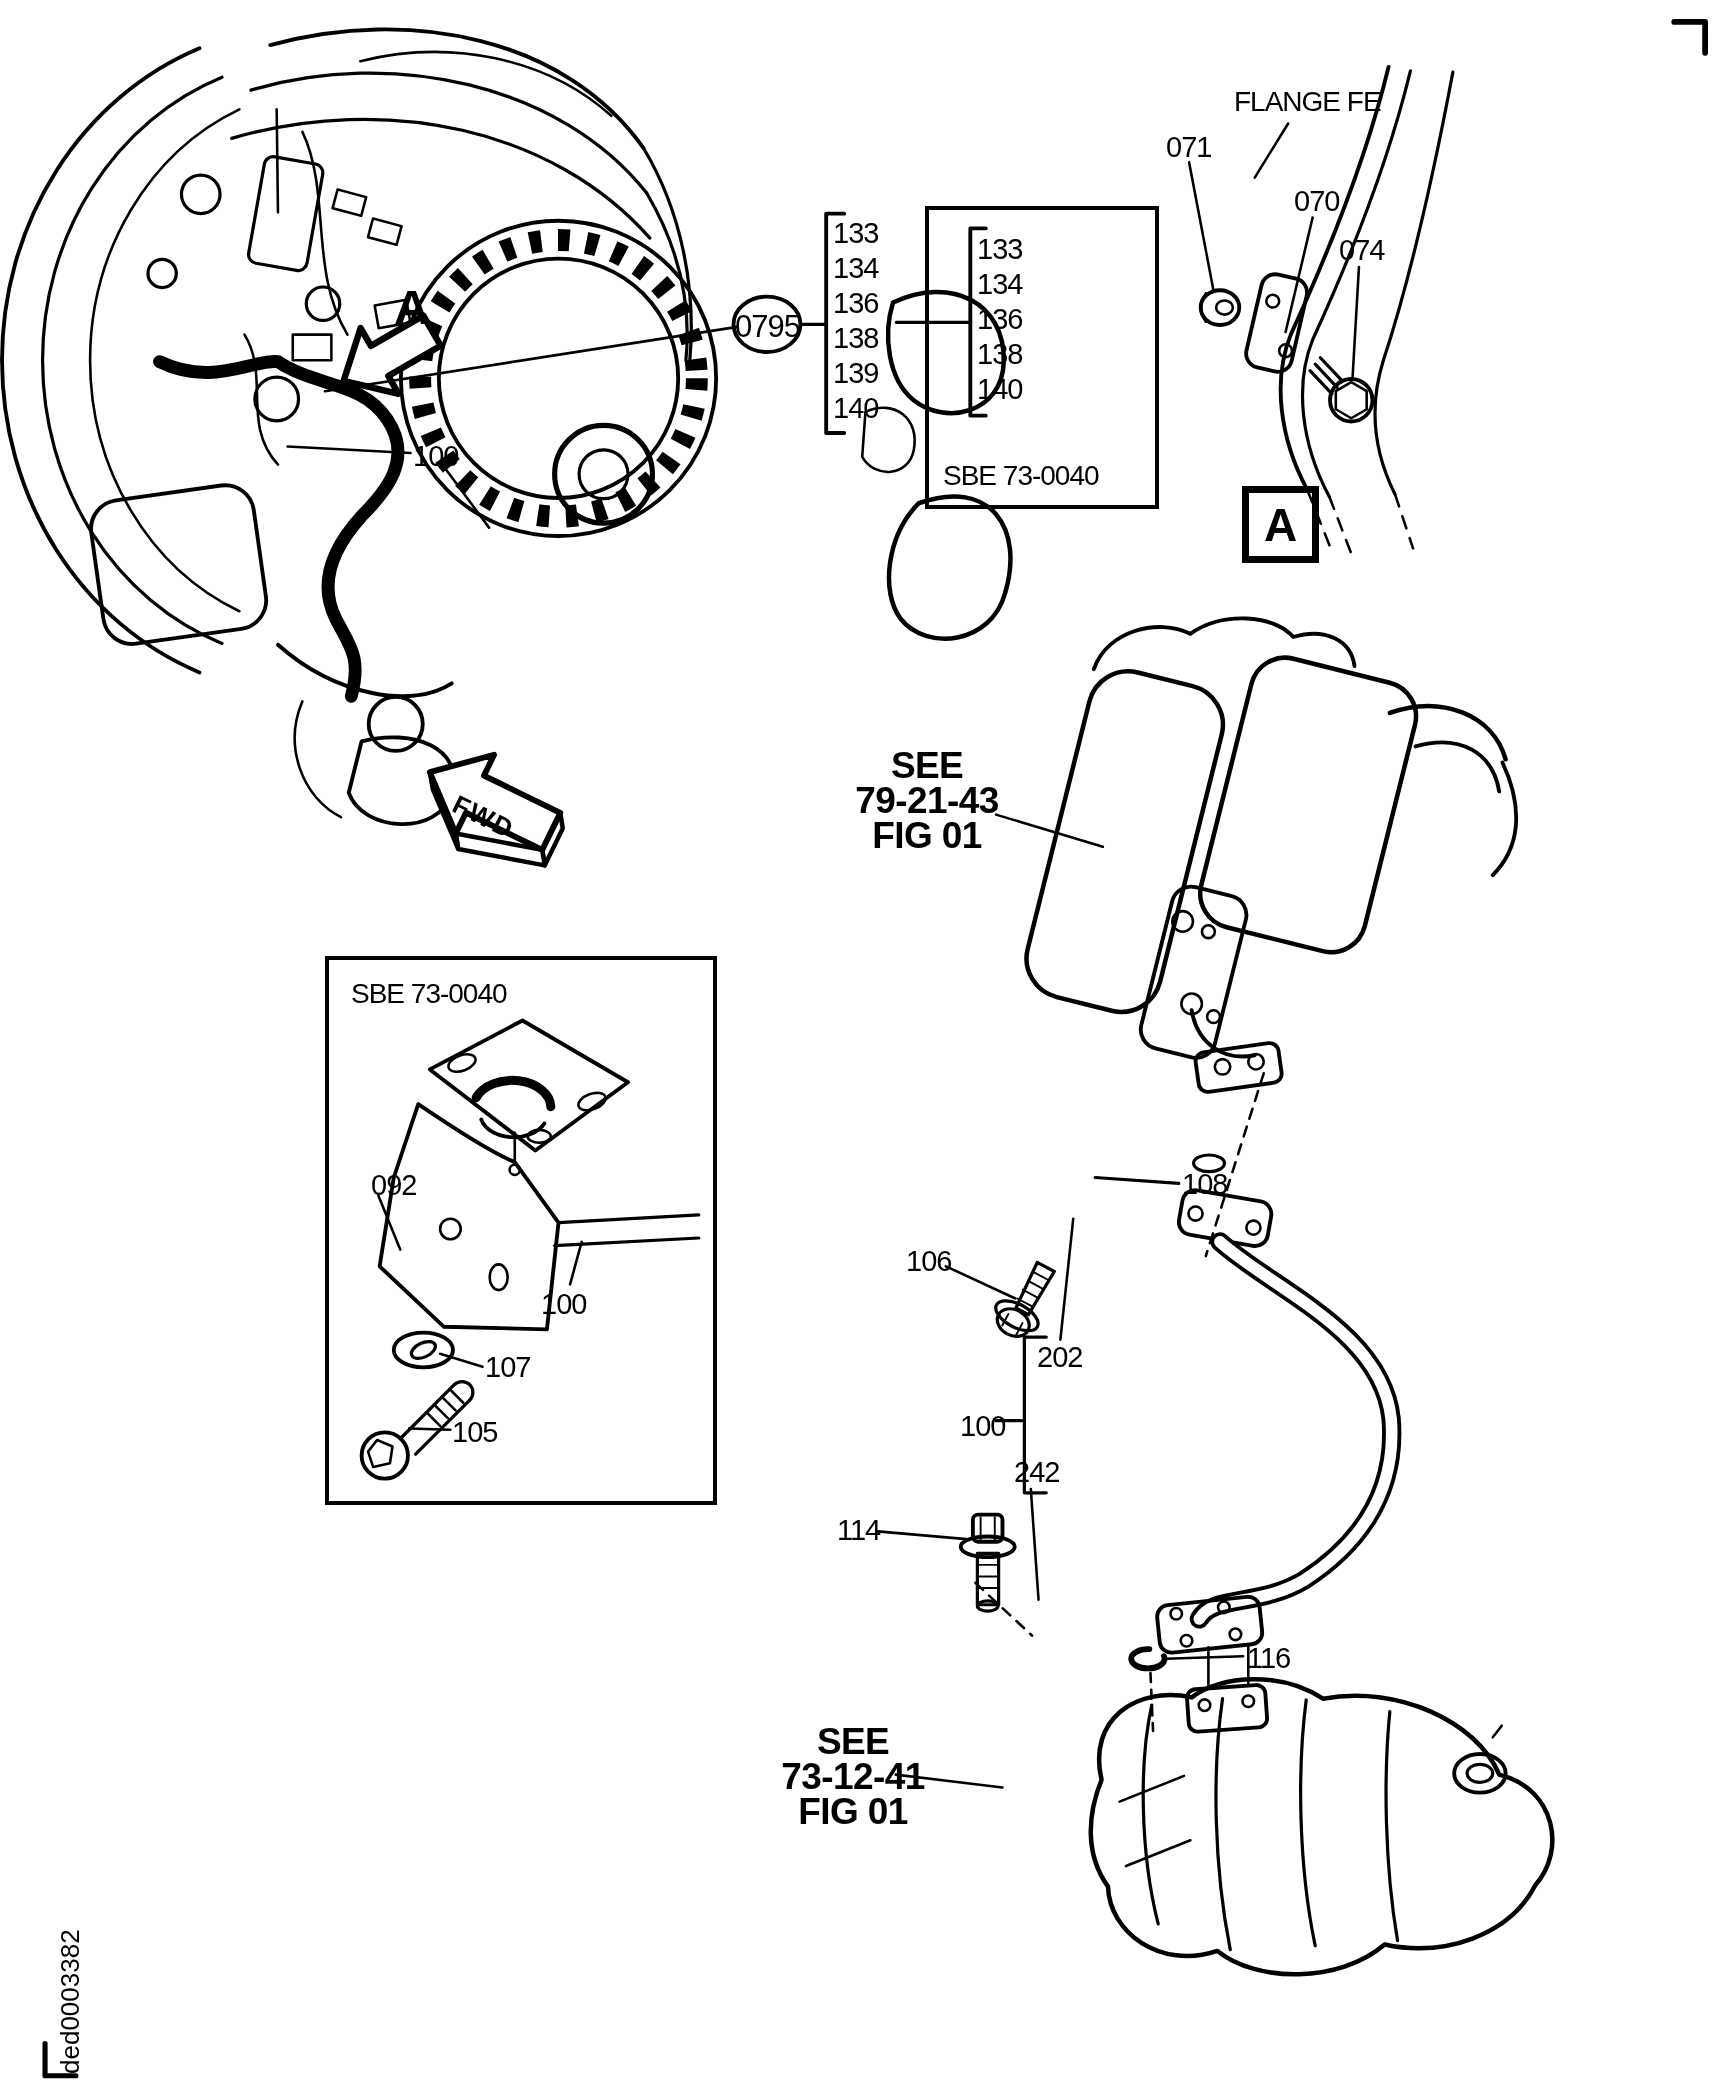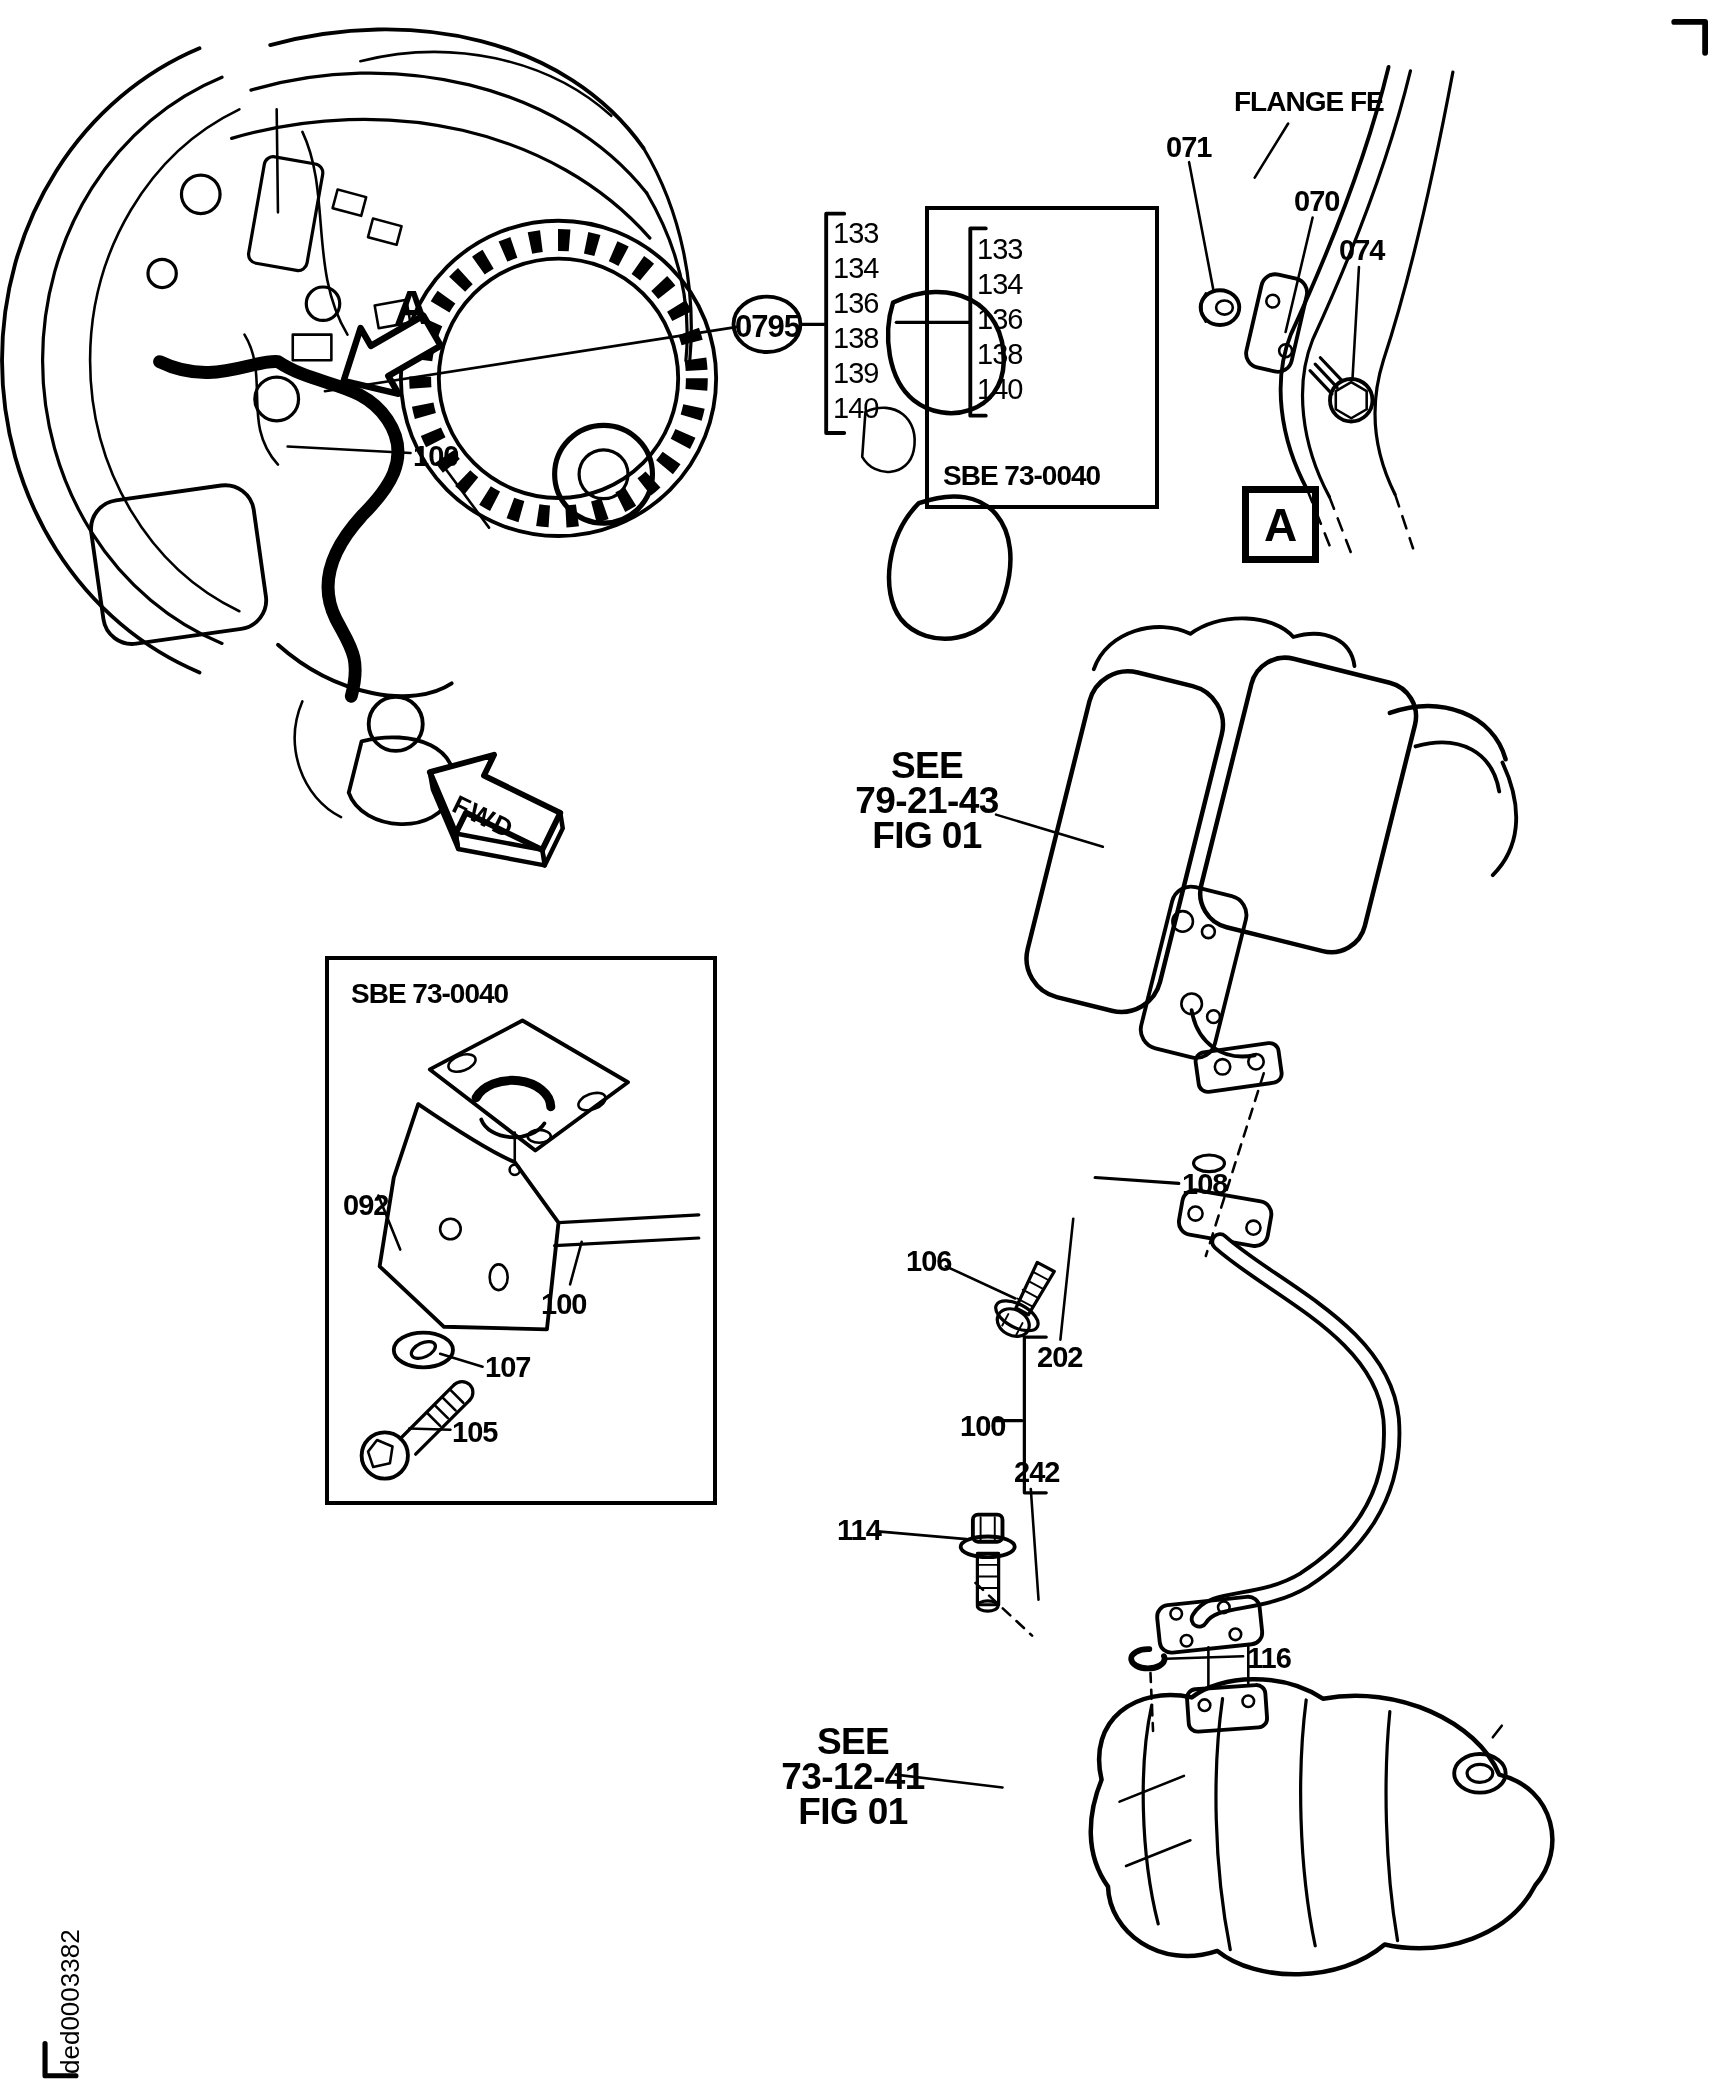--- a/index.html
+++ b/index.html
@@ -1,19 +1,19 @@
 <!DOCTYPE html>
 <html style="font-size:10.3px"><head>
 <meta charset="utf-8">
 <style>
   html,body{margin:0;padding:0;background:#e8e8e8;}
   .page{position:relative;width:1727px;height:2097px;background:#ffffff;overflow:hidden;
         font-family:"Liberation Sans","DejaVu Sans",sans-serif;color:#000;}
   .page svg{position:absolute;left:0;top:0;}
-  .co{position:absolute;font-size:29px;line-height:1;letter-spacing:-1px;white-space:nowrap;font-weight:bold;}
+  .co{position:absolute;font-size:29px;line-height:1;letter-spacing:-1px;white-space:nowrap;}
   .ctr{text-align:center;}
   .lst{position:absolute;}
   .lst .it{height:35px;display:flex;align-items:center;font-size:29px;letter-spacing:-1px;}
   .frame{position:absolute;border:4.5px solid #000;}
   .abox{position:absolute;border:7.7px solid #000;display:flex;align-items:center;justify-content:center;
         font-weight:bold;font-size:46px;}
   .bigA{position:absolute;font-weight:bold;font-size:49px;line-height:1;}
   .fwd{position:absolute;font-weight:bold;font-size:26px;letter-spacing:1.9px;transform:rotate(26deg);transform-origin:0 0;}
   .wm{position:absolute;font-size:26px;letter-spacing:0;transform:rotate(-90deg);transform-origin:0 0;white-space:nowrap;}
   .seeblk{position:absolute;width:154px;text-align:center;}
@@ -268,21 +268,21 @@
 
 <div class="seeblk" style="left:850px;top:748px;">
   <div>SEE</div>
   <div>79-21-43</div>
   <div>FIG 01</div>
 </div>
 
 <div class="fwd" style="left:461px;top:789px;">FWD</div>
 
 <div class="co" style="left:351px;top:980px;font-size:28px;">SBE 73-0040</div>
-<div class="co" style="left:343px;top:1171px;margin-top:20px;">092</div>
+<div class="co" style="left:371px;top:1171px;">092</div>
 <div class="co" style="left:541px;top:1290px;">100</div>
 <div class="co" style="left:485px;top:1353px;text-align:right;">107</div>
 <div class="co" style="left:452px;top:1418px;">105</div>
 
 <div class="co" style="left:1182px;top:1170px;">108</div>
 <div class="co" style="left:906px;top:1247px;">106</div>
 <div class="co" style="left:1037px;top:1343px;">202</div>
 <div class="co" style="left:960px;top:1412px;">100</div>
 <div class="co" style="left:1014px;top:1458px;">242</div>
 <div class="co" style="left:837px;top:1516px;">114</div>

